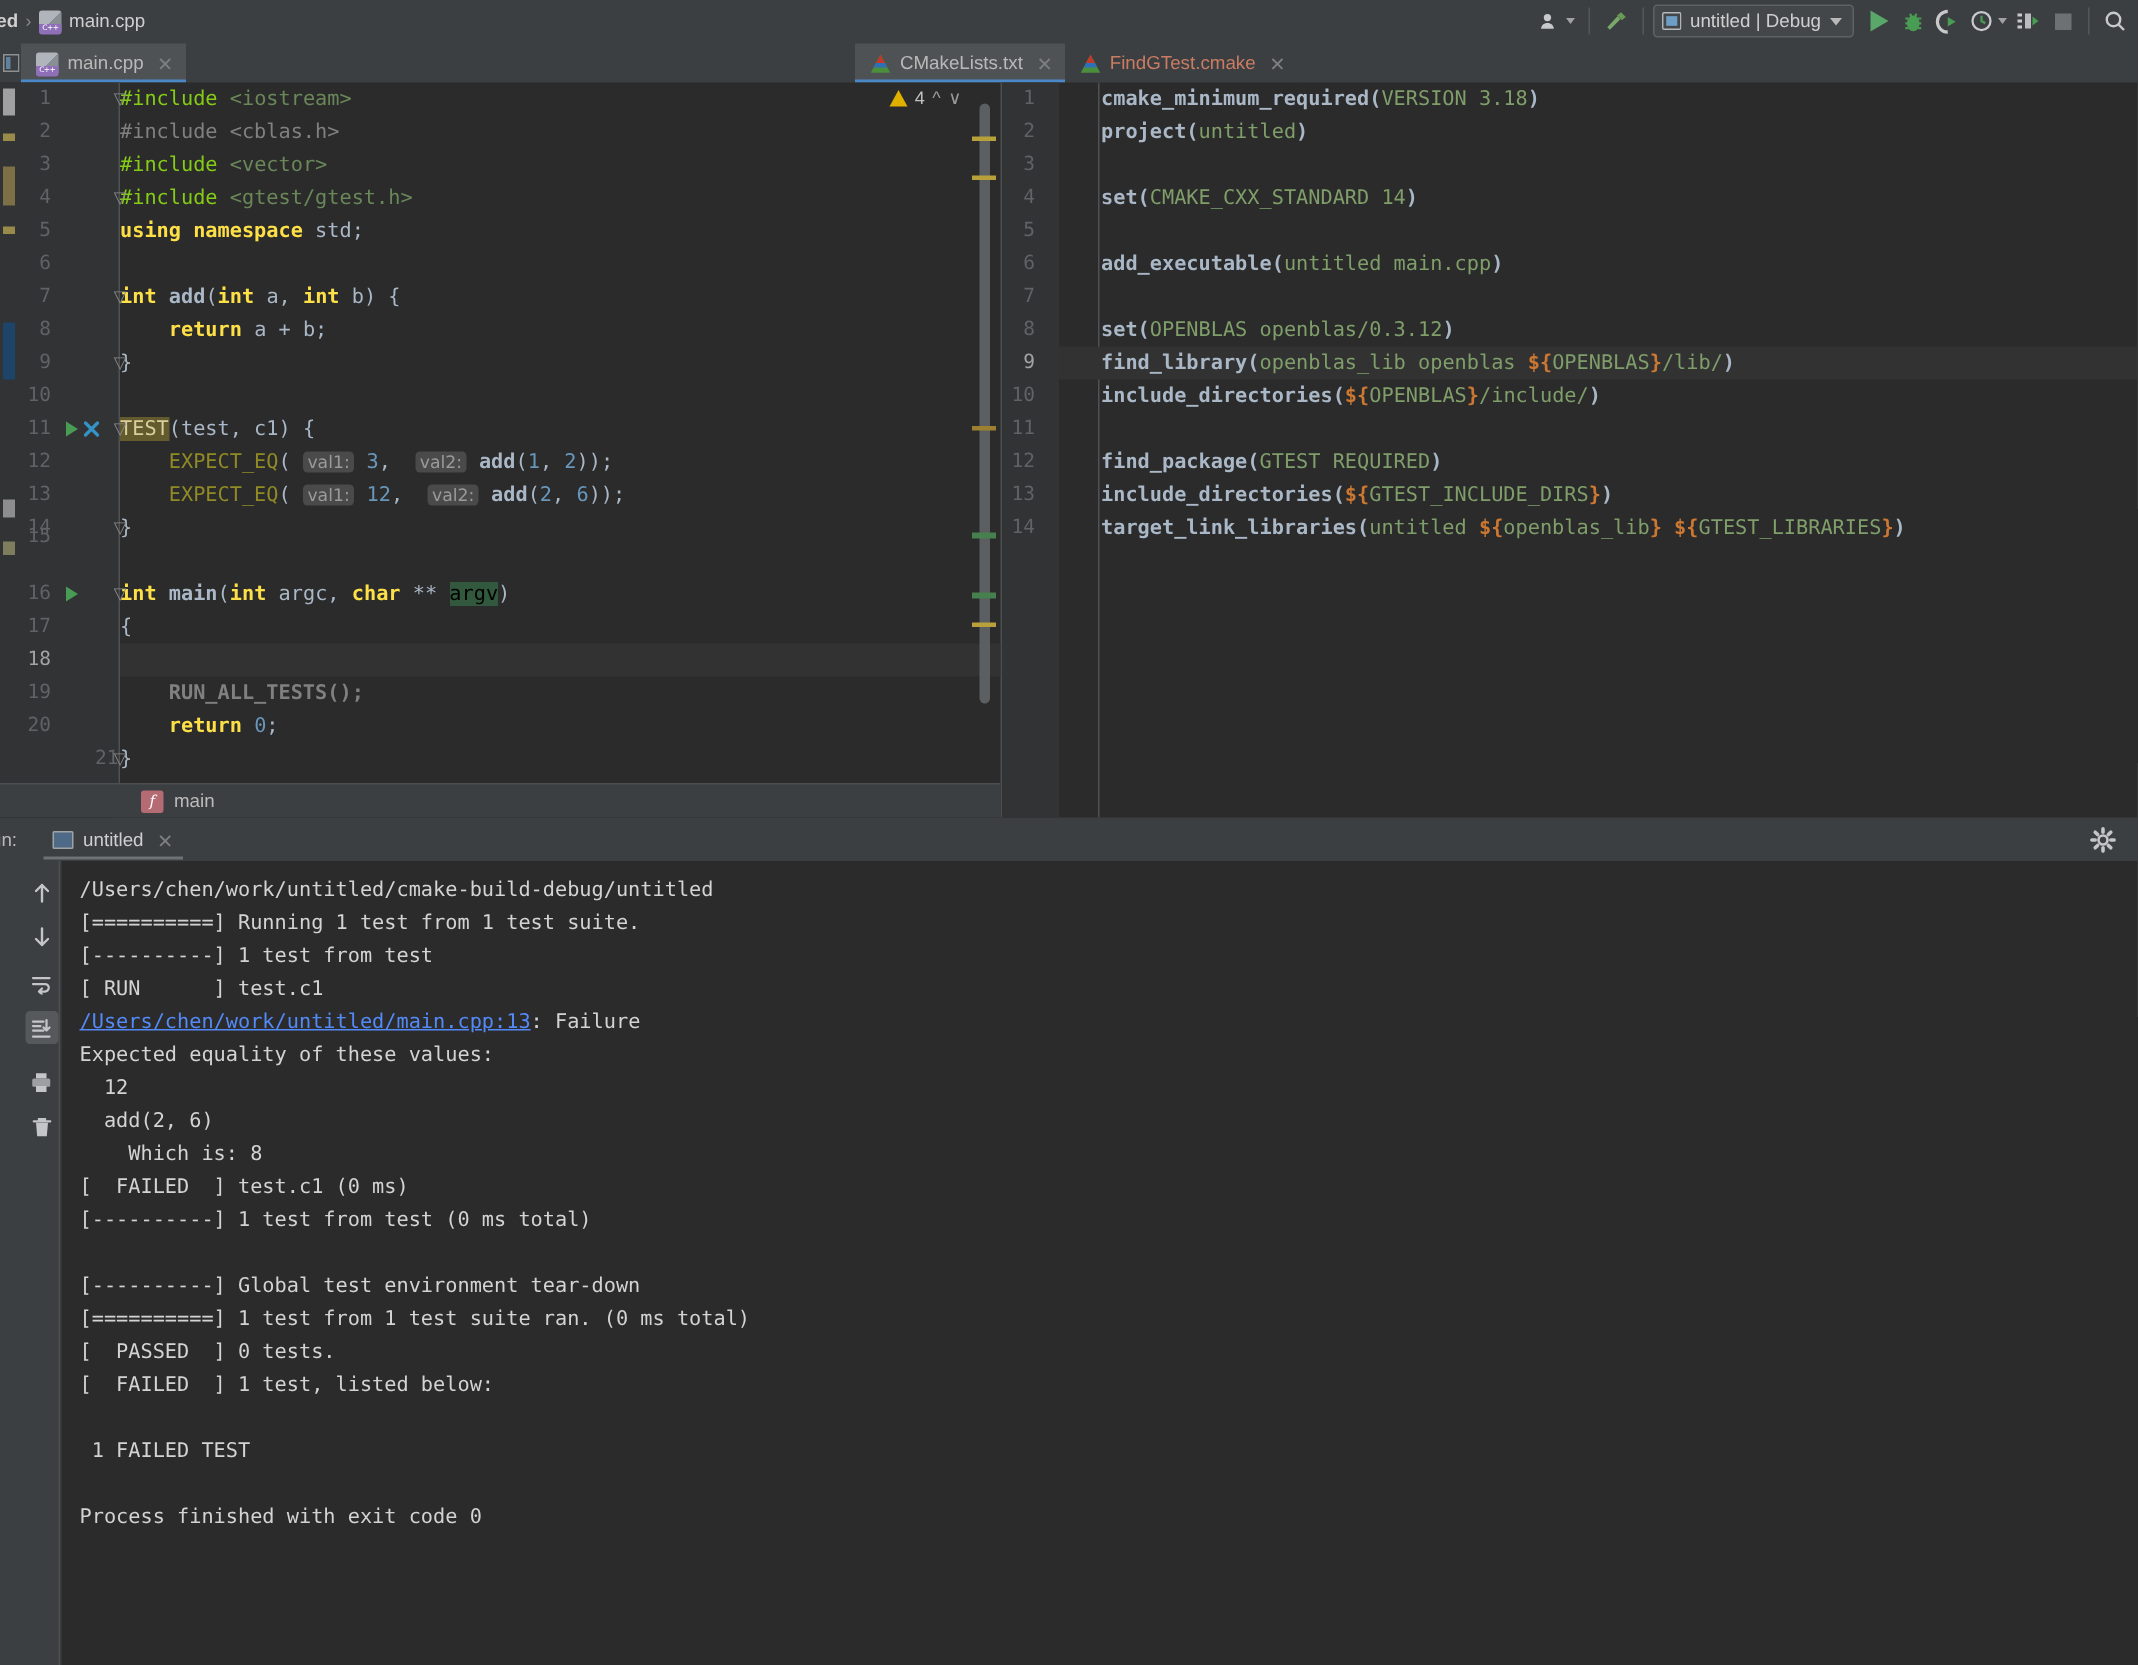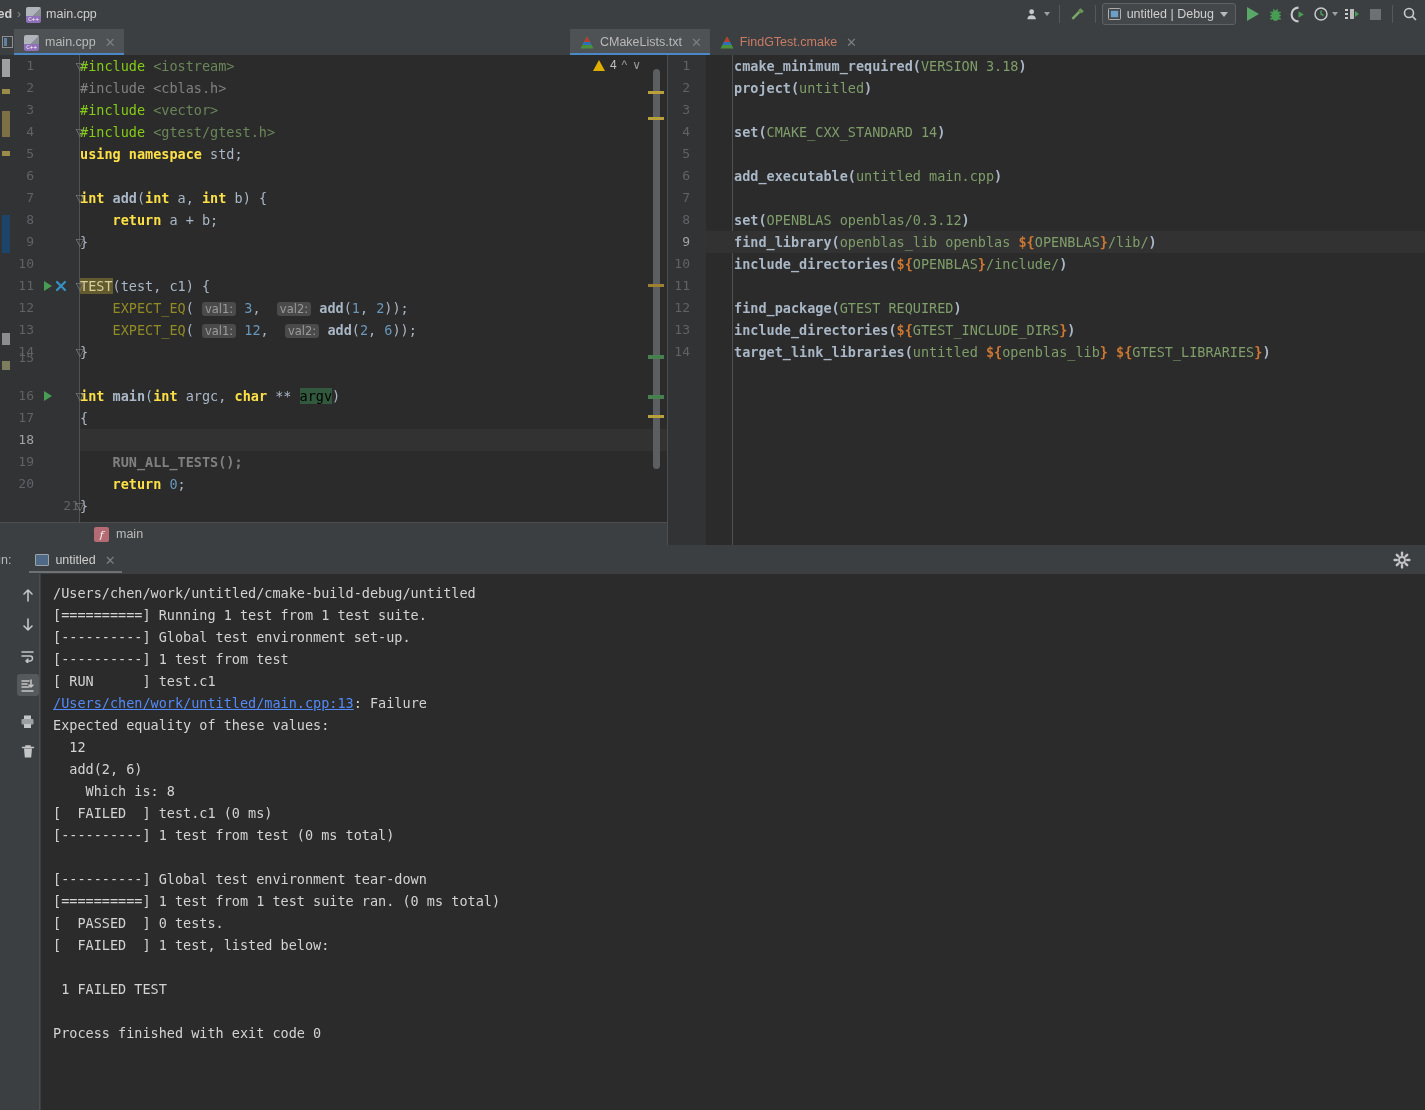--- a/index.html
+++ b/index.html
@@ -518,21 +518,20 @@
         <svg width="14" height="15" viewBox="0 0 14 15">
             <path d="M1.5 3.5h11M5 3.5V2h4v1.5" stroke="#c3c5c7" stroke-width="1.5" fill="none" stroke-linecap="round"></path>
             <path d="M3 4.5h8l-0.8 9H3.8z" fill="#c3c5c7"></path>
           </svg>
       </div>
     </div>
 
     <div class="console">
       <div class="cline">/Users/chen/work/untitled/cmake-build-debug/untitled</div>
       <div class="cline">[==========] Running 1 test from 1 test suite.</div>
-      <div class="cline">[----------] Global test environment set-up.</div>
       <div class="cline">[----------] 1 test from test</div>
       <div class="cline">[ RUN      ] test.c1</div>
       <div class="cline"><span class="clink">/Users/chen/work/untitled/main.cpp:13</span><span>: Failure</span></div>
       <div class="cline">Expected equality of these values:</div>
       <div class="cline">  12</div>
       <div class="cline">  add(2, 6)</div>
       <div class="cline">    Which is: 8</div>
       <div class="cline">[  FAILED  ] test.c1 (0 ms)</div>
       <div class="cline">[----------] 1 test from test (0 ms total)</div>
       <div class="cline"></div>

